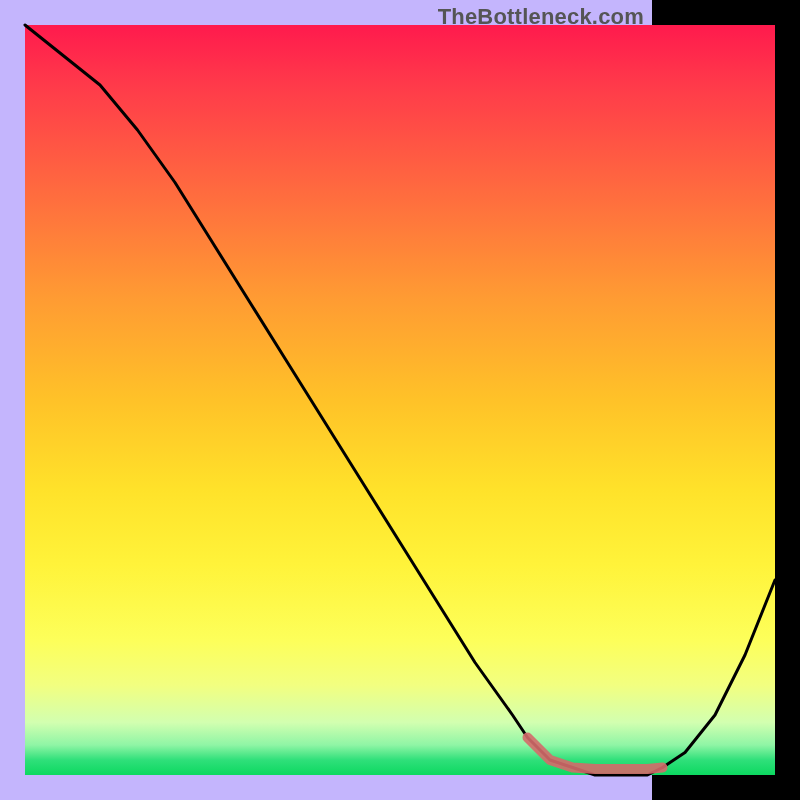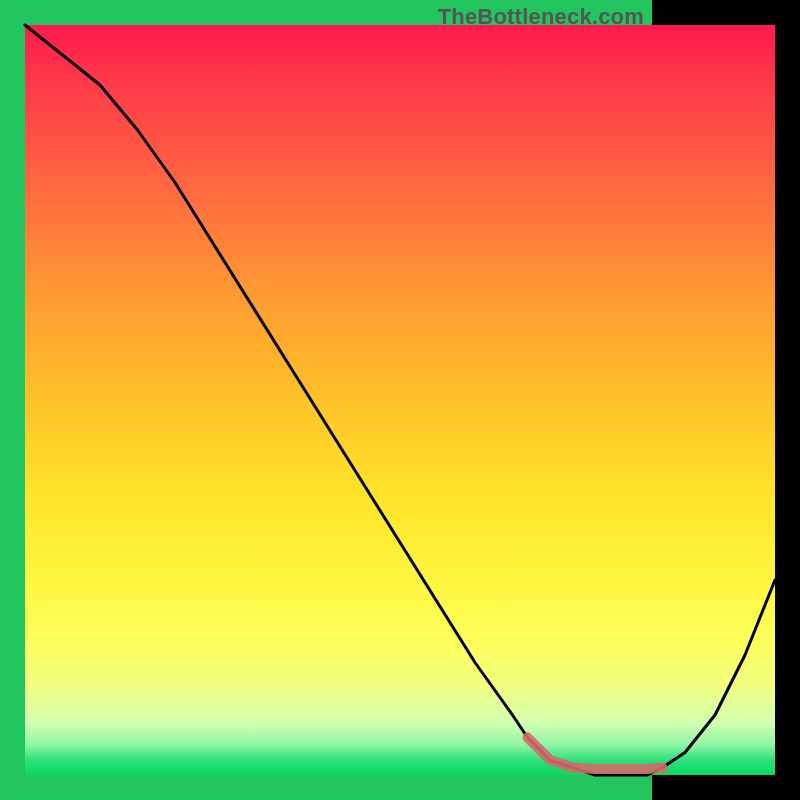--- a/index.html
+++ b/index.html
@@ -8,21 +8,21 @@
     width: 800px;
     height: 800px;
     background: #000;
     overflow: hidden;
     font-family: Arial, Helvetica, sans-serif;
   }
   .frame {
     position: relative;
     width: 652px;
     height: 800px;
-    background: #22c55e;
+    background: #c4b5fd;
   }
   .watermark {
     position: absolute;
     top: 4px;
     right: 8px;
     color: #555;
     font-size: 22px;
     font-weight: bold;
     letter-spacing: 0.2px;
     z-index: 5;

